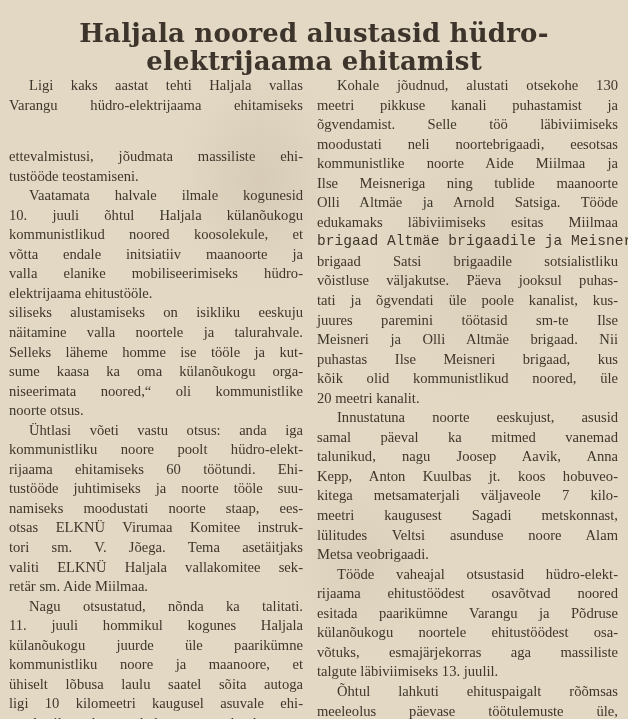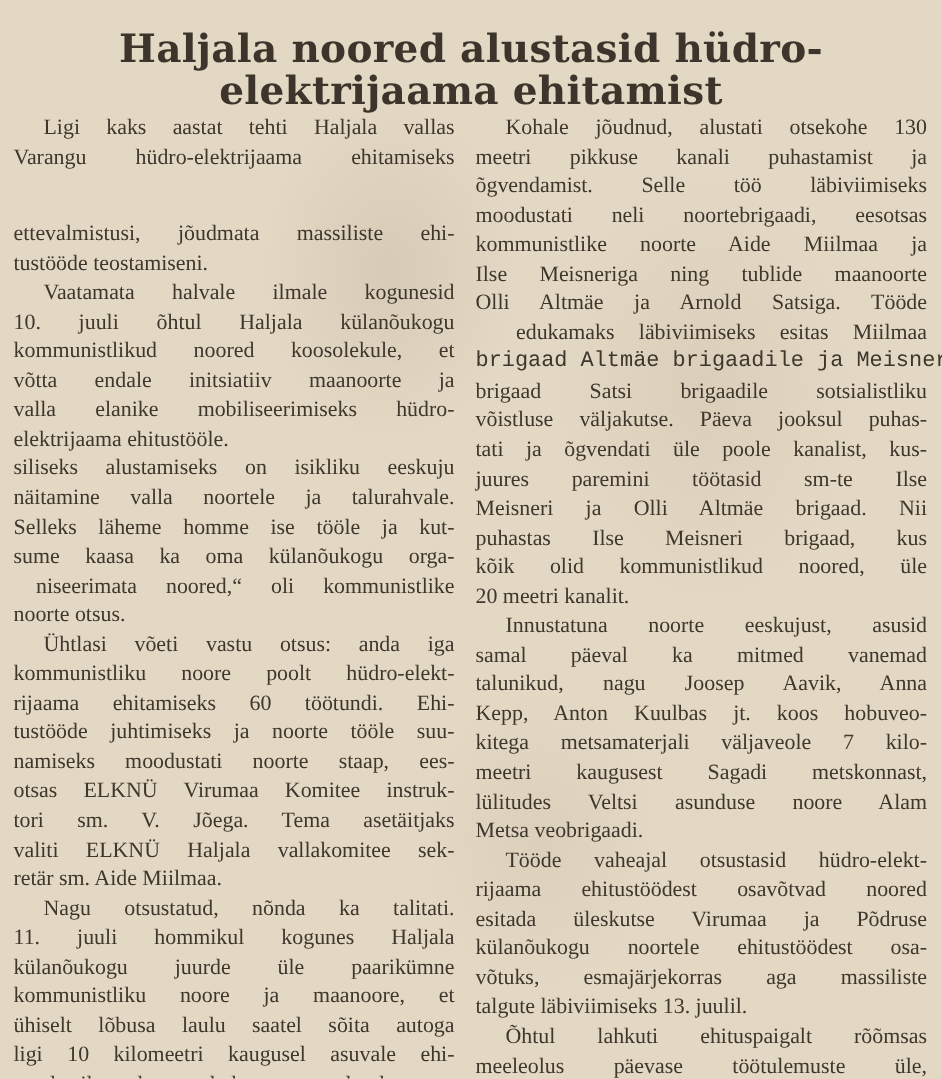--- a/index.html
+++ b/index.html
@@ -59,21 +59,21 @@
       <span class="line" style="text-indent: 0px; padding-left: 0px;">kommunistlikud noored koosolekule, et</span>
       <span class="line" style="text-indent: 0px; padding-left: 0px;">võtta endale initsiatiiv maanoorte ja</span>
       <span class="line" style="text-indent: 0px; padding-left: 0px;">valla elanike mobiliseerimiseks hüdro-</span>
       <span class="line last" style="text-indent: 0px; padding-left: 0px;">elektrijaama ehitustööle.</span>
     </p>
     <p style="text-indent: 0px;">
       <span class="line" style="text-indent: 0px; padding-left: 0px;">siliseks alustamiseks on isikliku eeskuju</span>
       <span class="line" style="text-indent: 0px; padding-left: 0px;">näitamine valla noortele ja talurahvale.</span>
       <span class="line" style="text-indent: 0px; padding-left: 0px;">Selleks läheme homme ise tööle ja kut-</span>
       <span class="line" style="text-indent: 0px; padding-left: 0px;">sume kaasa ka oma külanõukogu orga-</span>
-      <span class="line" style="text-indent: 0px; padding-left: 0px; margin-left: 15px;">niseerimata noored,“ oli kommunistlike</span>
+      <span class="line" style="text-indent: 0px; padding-left: 0px;">niseerimata noored,“ oli kommunistlike</span>
       <span class="line last" style="text-indent: 0px; padding-left: 0px;">noorte otsus.</span>
     </p>
     <p style="text-indent: 0px;">
       <span class="line" style="text-indent: 0px; padding-left: 20px;">Ühtlasi võeti vastu otsus: anda iga</span>
       <span class="line" style="text-indent: 0px; padding-left: 0px;">kommunistliku noore poolt hüdro-elekt-</span>
       <span class="line" style="text-indent: 0px; padding-left: 0px;">rijaama ehitamiseks 60 töötundi. Ehi-</span>
       <span class="line" style="text-indent: 0px; padding-left: 0px;">tustööde juhtimiseks ja noorte tööle suu-</span>
       <span class="line" style="text-indent: 0px; padding-left: 0px;">namiseks moodustati noorte staap, ees-</span>
       <span class="line" style="text-indent: 0px; padding-left: 0px;">otsas ELKNÜ Virumaa Komitee instruk-</span>
       <span class="line" style="text-indent: 0px; padding-left: 0px;">tori sm. V. Jõega. Tema asetäitjaks</span>
@@ -92,21 +92,21 @@
   </div>
 <div class="col right" id="right-col">
     <p style="text-indent: 0px;">
       <span class="line" style="text-indent: 0px; padding-left: 20px;">Kohale jõudnud, alustati otsekohe 130</span>
       <span class="line" style="text-indent: 0px; padding-left: 0px;">meetri pikkuse kanali puhastamist ja</span>
       <span class="line" style="text-indent: 0px; padding-left: 0px;">õgvendamist. Selle töö läbiviimiseks</span>
       <span class="line" style="text-indent: 0px; padding-left: 0px;">moodustati neli noortebrigaadi, eesotsas</span>
       <span class="line" style="text-indent: 0px; padding-left: 0px;">kommunistlike noorte Aide Miilmaa ja</span>
       <span class="line" style="text-indent: 0px; padding-left: 0px;">Ilse Meisneriga ning tublide maanoorte</span>
       <span class="line" style="text-indent: 0px; padding-left: 0px;">Olli Altmäe ja Arnold Satsiga. Tööde</span>
-      <span class="line" style="text-indent: 0px; padding-left: 0px; margin-left: 27px;">edukamaks läbiviimiseks esitas Miilmaa</span>
+      <span class="line" style="text-indent: 0px; padding-left: 0px;">edukamaks läbiviimiseks esitas Miilmaa</span>
       <span class="line" style="text-indent: 0px; padding-left: 0px; font-family: Liberation Mono, monospace;">brigaad Altmäe brigaadile ja Meisneri</span>
       <span class="line" style="text-indent: 0px; padding-left: 0px;">brigaad Satsi brigaadile sotsialistliku</span>
       <span class="line" style="text-indent: 0px; padding-left: 0px;">võistluse väljakutse. Päeva jooksul puhas-</span>
       <span class="line" style="text-indent: 0px; padding-left: 0px;">tati ja õgvendati üle poole kanalist, kus-</span>
       <span class="line" style="text-indent: 0px; padding-left: 0px;">juures paremini töötasid sm-te Ilse</span>
       <span class="line" style="text-indent: 0px; padding-left: 0px;">Meisneri ja Olli Altmäe brigaad. Nii</span>
       <span class="line" style="text-indent: 0px; padding-left: 0px;">puhastas Ilse Meisneri brigaad, kus</span>
       <span class="line" style="text-indent: 0px; padding-left: 0px;">kõik olid kommunistlikud noored, üle</span>
       <span class="line last" style="text-indent: 0px; padding-left: 0px;">20 meetri kanalit.</span>
     </p>
@@ -116,21 +116,21 @@
       <span class="line" style="text-indent: 0px; padding-left: 0px;">talunikud, nagu Joosep Aavik, Anna</span>
       <span class="line" style="text-indent: 0px; padding-left: 0px;">Kepp, Anton Kuulbas jt. koos hobuveo-</span>
       <span class="line" style="text-indent: 0px; padding-left: 0px;">kitega metsamaterjali väljaveole 7 kilo-</span>
       <span class="line" style="text-indent: 0px; padding-left: 0px; font-family: Liberation Serif, serif;">meetri kaugusest Sagadi metskonnast,</span>
       <span class="line" style="text-indent: 0px; padding-left: 0px;">lülitudes Veltsi asunduse noore Alam</span>
       <span class="line last" style="text-indent: 0px; padding-left: 0px;">Metsa veobrigaadi.</span>
     </p>
     <p style="text-indent: 0px;">
       <span class="line" style="text-indent: 0px; padding-left: 20px;">Tööde vaheajal otsustasid hüdro-elekt-</span>
       <span class="line" style="text-indent: 0px; padding-left: 0px;">rijaama ehitustöödest osavõtvad noored</span>
-      <span class="line" style="text-indent: 0px; padding-left: 0px;">esitada üleskutse Virumaa ja Põdruse</span>
+      <span class="line" style="text-indent: 0px; padding-left: 0px;">esitada paarikümne Varangu ja Põdruse</span>
       <span class="line" style="text-indent: 0px; padding-left: 0px;">külanõukogu noortele ehitustöödest osa-</span>
       <span class="line" style="text-indent: 0px; padding-left: 0px;">võtuks, esmajärjekorras aga massiliste</span>
       <span class="line last" style="text-indent: 0px; padding-left: 0px;">talgute läbiviimiseks 13. juulil.</span>
     </p>
     <p style="text-indent: 0px;">
       <span class="line" style="text-indent: 0px; padding-left: 20px;">Õhtul lahkuti ehituspaigalt rõõmsas</span>
       <span class="line" style="text-indent: 0px; padding-left: 0px;">meeleolus päevase töötulemuste üle,</span>
     </p>
   </div>
 

